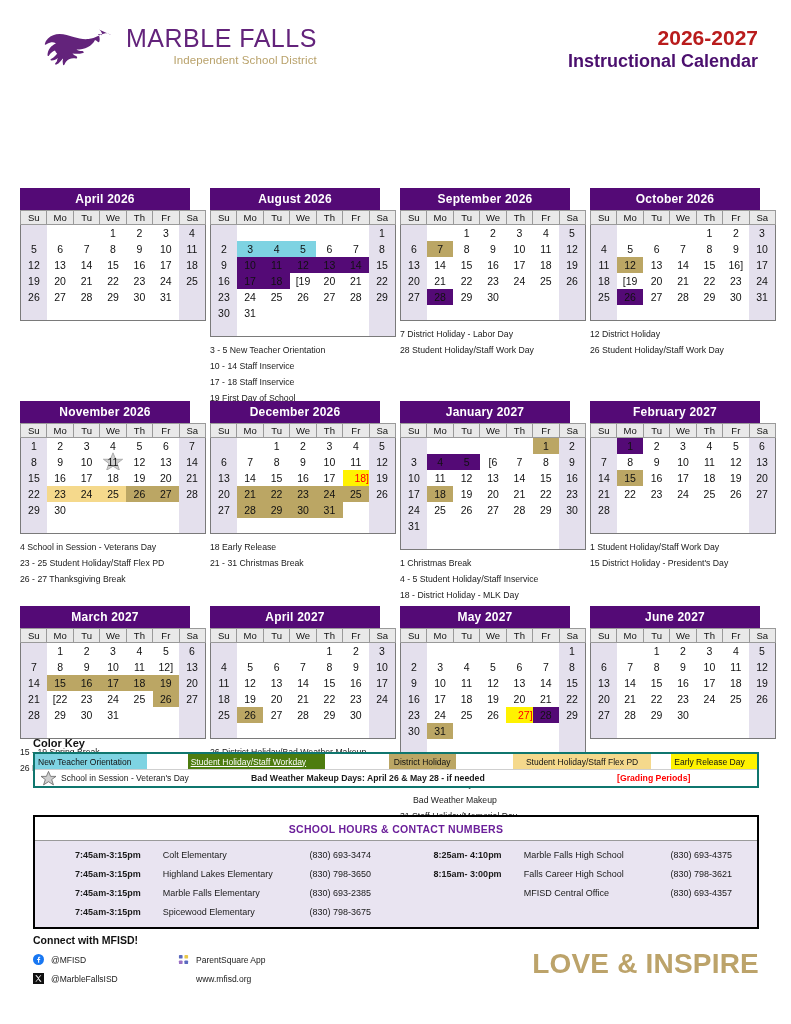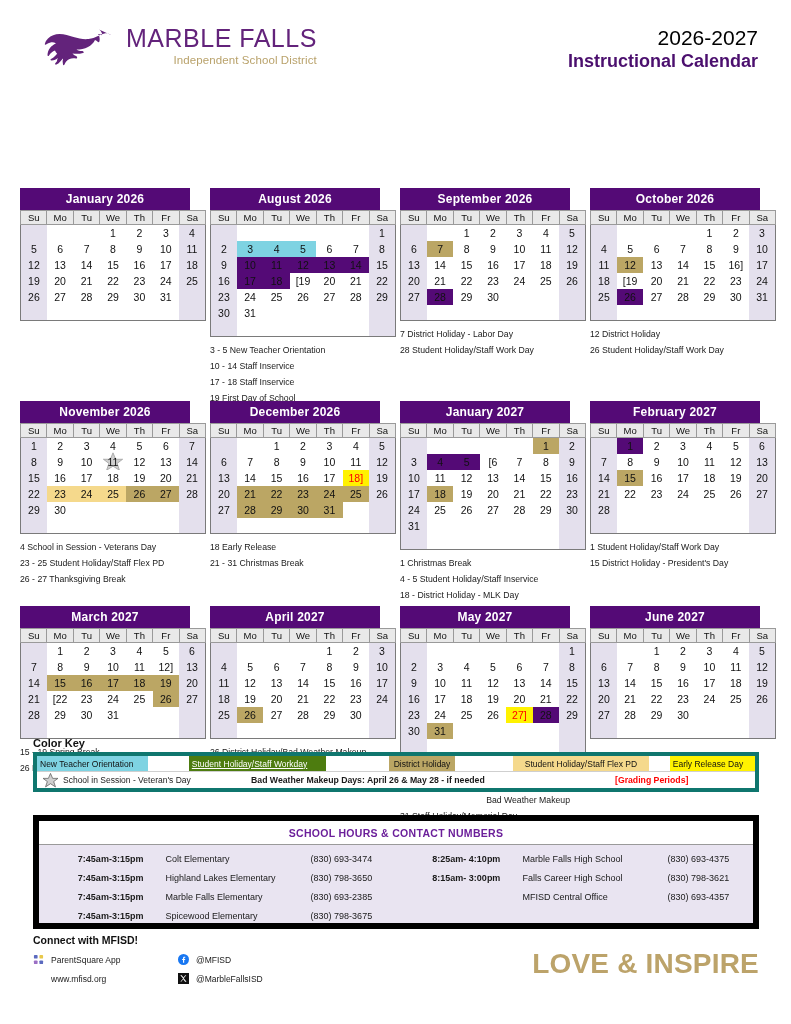--- a/index.html
+++ b/index.html
@@ -19,21 +19,21 @@
   .logo-text { margin-left: 8px; margin-top: 2px; }
   .logo-title {
     font-size: 25px; letter-spacing: .5px; color: #63237B;
     font-weight: 400; line-height: 1;
   }
   .logo-sub {
     font-size: 11.5px; color: #B9A26B; text-align: right;
     margin-top: 3px; letter-spacing: .1px;
   }
   .title-block { position: absolute; right: 33px; top: 26px; text-align: right; }
-  .title-year { font-size: 21px; font-weight: normal; color: #000000; line-height: 1.18; }
+  .title-year { font-size: 21px; font-weight: bold; color: #b91c1c; line-height: 1.18; }
   .title-main { font-size: 18px; font-weight: bold; color: #4B0F6E; line-height: 1.18; }
 
   
   .cal-area { position: relative; padding: 0 20px; }
   .cal-row { display: flex; gap: 0; }
   .cal-col { width: 190px; margin-right: 0; }
   .cal-block { width: 170px; }
 
   .month-title {
     background: #540A76; color: #ffffff; text-align: center;
@@ -56,48 +56,48 @@
   table.month td.pad { background: #ffffff; }
   table.month td.pad.wknd { background: #e4e0ed; }
 
   
   td.f-blue   { background: #7ED3E2 !important; color: #111; }
   td.f-purple { background: #540A76 !important; color: #ffffff; }
   td.f-tan    { background: #BBA664 !important; color: #111; }
   td.f-ltgold { background: #F5D98C !important; color: #111; }
   td.f-yellow { background: #FFF200 !important; color: #111; }
   td.red      { color: #FF0000; }
-  td.f-yellow.red { color: #FF0000; }
+  td.f-yellow.red { color: #FF0000; text-align: right; }
 
   .star {
     position: absolute; left: 50%; top: 50%;
     transform: translate(-50%,-50%);
     width: 22px; height: 22px; z-index: 0;
   }
   .star + span { position: relative; z-index: 1; }
 
   .notes { margin-top: 9px; }
   .notes div {
     font-size: 8.7px; color: #1a1a1a; line-height: 1.1;
     margin-bottom: 6.5px; white-space: nowrap;
   }
-  .notes div.ind { padding-left: 13px; text-align: right; }
+  .notes div.ind { padding-left: 13px; }
 
   
   .key-wrap { position: absolute; left: 33px; top: 737px; width: 726px; }
   .key-title { font-size: 11px; font-weight: bold; color: #111; margin-bottom: 3px; }
-  .key-table { border: 4px solid #0f766e; }
+  .key-table { border: 2px solid #0f766e; }
   .key-row1 { display: flex; height: 15px; align-items: stretch; }
   .key-seg { font-size: 8.5px; display: flex; align-items: center; white-space: nowrap; }
   .key-row2 { display: flex; height: 17px; align-items: center; border-top: 1px solid #cfcfcf; background:#fff;}
 
   
   .hours-box {
     position: absolute; left: 33px; top: 815px; width: 726px; height: 114px;
-    border: 6px solid #000000; background: #E9E4F1;
+    border: 2px solid #000000; background: #E9E4F1;
   }
   .hours-head {
     background: #ffffff; text-align: center; font-size: 10.5px; font-weight: bold;
     color: #6B1F9A; padding: 6px 0 5px; border-bottom: 1px solid #9a9a9a;
     letter-spacing: .3px;
   }
   .hours-grid { display: flex; padding: 10px 0 0 0; }
   .hours-col { width: 50%; }
   .hrow { display: flex; font-size: 9px; line-height: 1; margin-bottom: 10px; }
   .hrow .t { width: 110px; text-align: right; font-weight: bold; padding-right: 0; }
@@ -135,21 +135,21 @@
   <div class="title-block">
     <div class="title-year">2026-2027</div>
     <div class="title-main">Instructional Calendar</div>
   </div>
 </div>
 
 <div class="cal-area" id="cal-area">
     <div class="cal-row" style="position: absolute; left: 20px; top: 96px;">
       <div class="cal-col">
         <div class="cal-block">
-          <div class="month-title">January 2026</div>
+          <div class="month-title">April 2026</div>
           <table class="month">
             <thead>
               <tr>
                 <th>Su</th>
                 <th>Mo</th>
                 <th>Tu</th>
                 <th>We</th>
                 <th>Th</th>
                 <th>Fr</th>
                 <th>Sa</th>
@@ -1183,47 +1183,47 @@
   </div>
 </div>
 
 <div class="footer">
   <div class="connect">Connect with MFISD!</div>
   <div class="social">
     <div class="social-col">
       <div class="s-line">
         <span class="ic">
           <svg width="11" height="11" viewBox="0 0 24 24">
-              <rect x="2" y="2" width="8" height="8" rx="2" fill="#5B6ABF"></rect>
-              <rect x="14" y="2" width="8" height="8" rx="2" fill="#E8C84A"></rect>
-              <rect x="2" y="14" width="8" height="8" rx="2" fill="#9B6FC4"></rect>
-              <rect x="14" y="14" width="8" height="8" rx="2" fill="#5B6ABF"></rect>
-            </svg>
-        </span>
-        <span class="tx">ParentSquare App</span>
-      </div>
-      <div class="plain-line" style="padding-left:18px;">
-        <span>www.mfisd.org</span>
-      </div>
-    </div>
-    <div class="social-col">
-      <div class="s-line">
-        <span class="ic">
-          <svg width="11" height="11" viewBox="0 0 24 24">
               <circle cx="12" cy="12" r="12" fill="#1877F2"></circle>
               <path d="M13.5 19v-6h2l.3-2.3h-2.3V9.2c0-.7.2-1.1 1.1-1.1h1.2V6c-.2 0-.9-.1-1.8-.1-1.8 0-3 1.1-3 3.1v1.7H9v2.3h2V19z" fill="#fff"></path>
             </svg>
         </span>
         <span class="tx">@MFISD</span>
       </div>
       <div class="s-line">
         <span class="ic">
           <svg width="11" height="11" viewBox="0 0 24 24">
               <rect width="24" height="24" fill="#111"></rect>
               <path d="M5 5h3.2l3.6 5 4.2-5H18l-5.5 6.5L18.6 19h-3.2l-3.9-5.4L6.9 19H5.3l5.9-7z" fill="#fff"></path>
             </svg>
         </span>
         <span class="tx">@MarbleFallsISD</span>
       </div>
     </div>
+    <div class="social-col">
+      <div class="s-line">
+        <span class="ic">
+          <svg width="11" height="11" viewBox="0 0 24 24">
+              <rect x="2" y="2" width="8" height="8" rx="2" fill="#5B6ABF"></rect>
+              <rect x="14" y="2" width="8" height="8" rx="2" fill="#E8C84A"></rect>
+              <rect x="2" y="14" width="8" height="8" rx="2" fill="#9B6FC4"></rect>
+              <rect x="14" y="14" width="8" height="8" rx="2" fill="#5B6ABF"></rect>
+            </svg>
+        </span>
+        <span class="tx">ParentSquare App</span>
+      </div>
+      <div class="plain-line" style="padding-left:18px;">
+        <span>www.mfisd.org</span>
+      </div>
+    </div>
   </div>
   <div class="slogan">LOVE &amp; INSPIRE</div>
 </div>
 
 </body></html>

